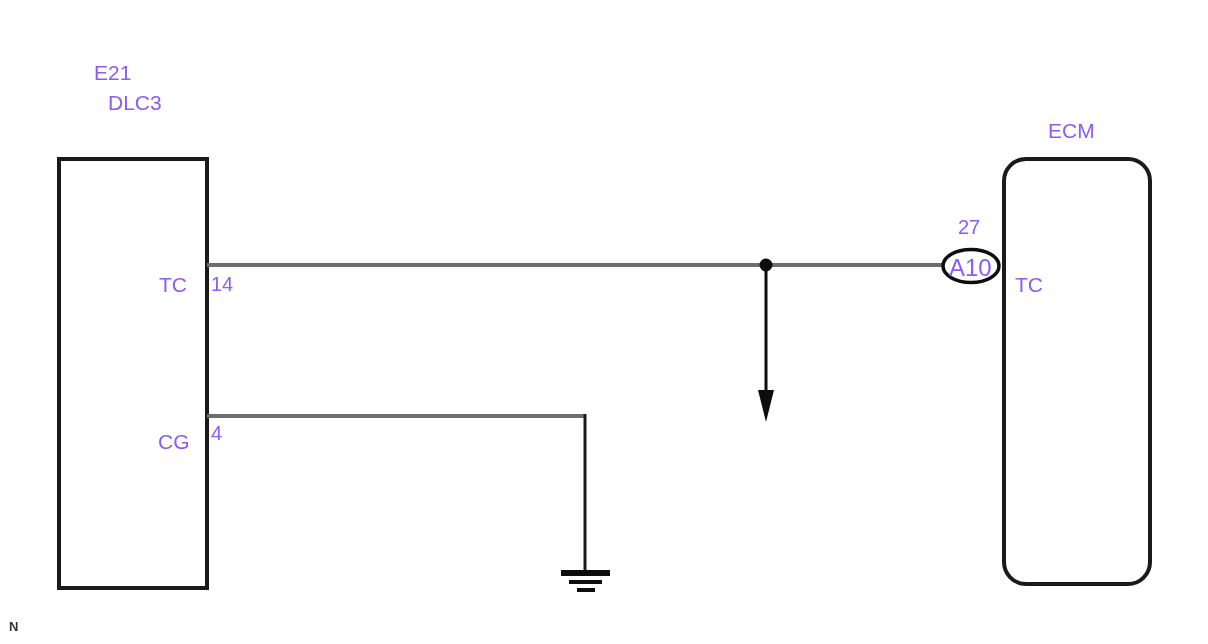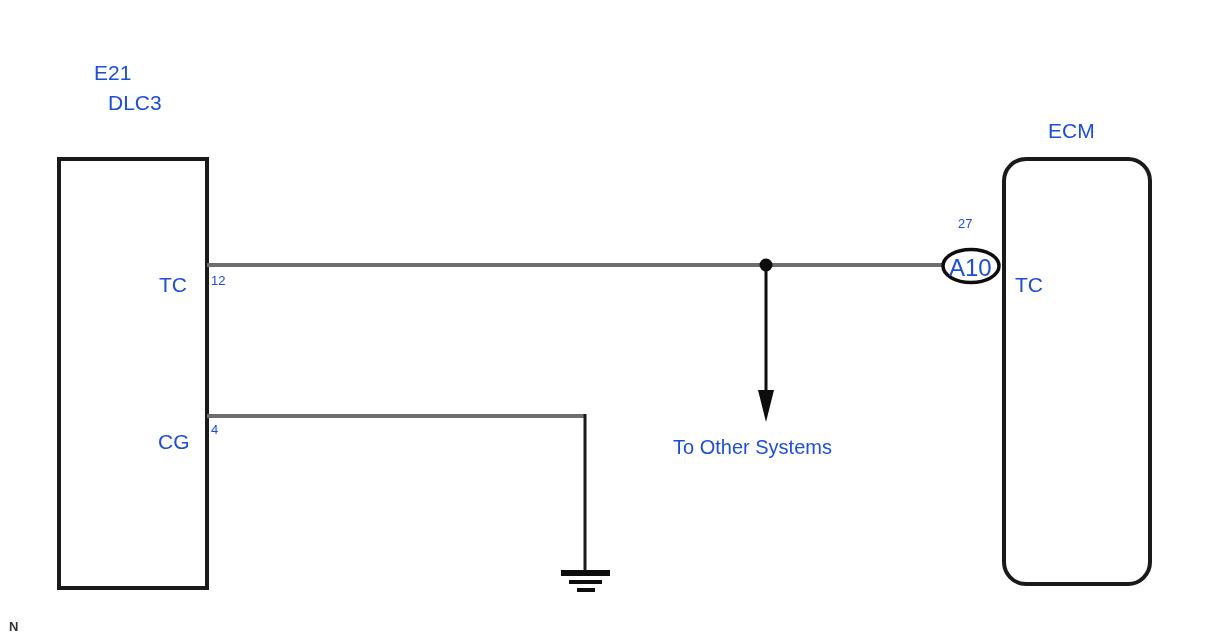--- a/index.html
+++ b/index.html
@@ -23,32 +23,32 @@
     position: absolute;
     top: 0;
     left: 0;
     width: 1208px;
     height: 644px;
   }
   .lbl {
     position: absolute;
     white-space: nowrap;
     font-family: "Liberation Sans", sans-serif;
-    color: #1d4ed8;
+    color: #8b5cf6;
     line-height: 1;
   }
   .lbl-title {
     font-size: 21px;
   }
   .lbl-pin {
     font-size: 21px;
     margin-top: 19px;
   }
   .lbl-pinnum {
-    font-size: 13px;
+    font-size: 20px;
   }
   .lbl-conn {
     font-size: 20px;
   }
   .lbl-note {
     font-size: 20px;
   }
   .lbl-corner {
     font-size: 13px;
     font-weight: bold;
@@ -98,29 +98,28 @@
   </svg>
 
   <div class="lbl lbl-title" id="label-e21">E21</div>
 
   <div class="lbl lbl-title" id="label-dlc3">DLC3</div>
 
   <div class="lbl lbl-title" id="label-ecm">ECM</div>
 
   <div class="lbl lbl-pin" id="label-tc-left">TC</div>
 
-  <div class="lbl lbl-pinnum" id="label-pin13">12</div>
+  <div class="lbl lbl-pinnum" id="label-pin13">14</div>
 
   <div class="lbl lbl-pin" id="label-cg-left">CG</div>
 
   <div class="lbl lbl-pinnum" id="label-pin4">4</div>
 
   <div class="lbl lbl-pinnum" id="label-pin27">27</div>
 
   <div class="lbl lbl-conn" id="label-a10">A10</div>
 
   <div class="lbl lbl-pin" id="label-tc-right">TC</div>
 
-  <div class="lbl lbl-note" id="label-other">To Other Systems</div>
 
   <div class="lbl lbl-corner" id="label-corner-n">N</div>
 
 </div>
 
 </body></html>

